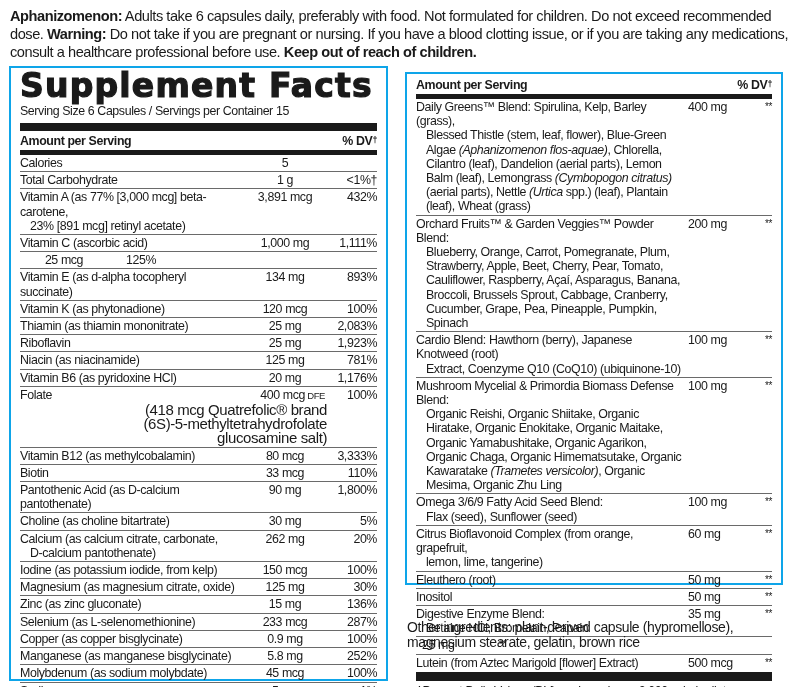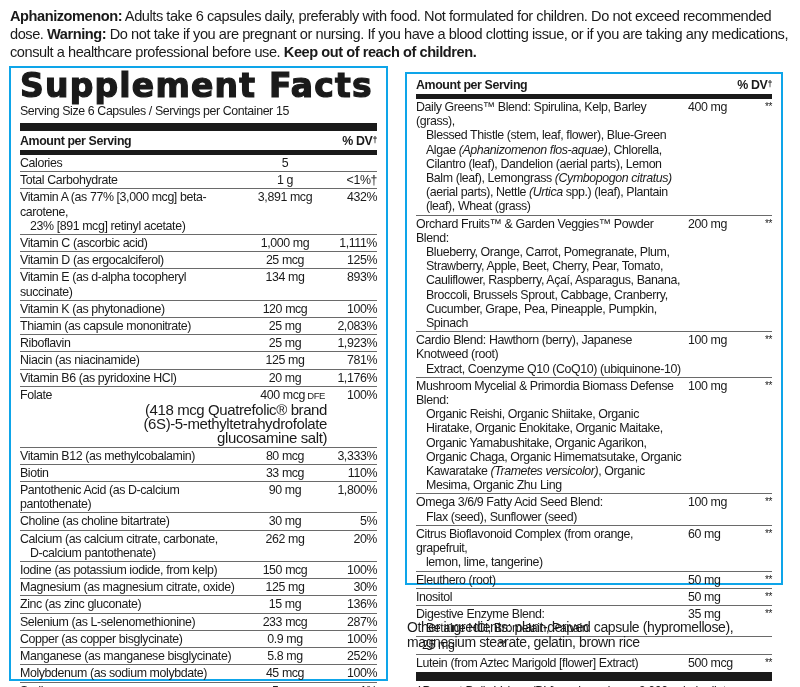--- a/index.html
+++ b/index.html
@@ -96,36 +96,35 @@
         <span class="name"><span>Vitamin A (as 77% [3,000 mcg] beta-carotene,</span><span class="cont">23% [891 mcg] retinyl acetate)</span></span>
         <span class="amt"><span>3,891 mcg</span></span>
         <span class="dv">432%</span>
       </div>
       <div class="row">
         <span class="name"><span>Vitamin C (ascorbic acid)</span></span>
         <span class="amt"><span>1,000 mg</span></span>
         <span class="dv">1,111%</span>
       </div>
       <div class="row">
-        <span class="name"><span>Vitamin D (as ergocalciferol)</span></span>
         <span class="amt"><span>25 mcg</span></span>
         <span class="dv">125%</span>
       </div>
       <div class="row">
         <span class="name"><span>Vitamin E (as d-alpha tocopheryl succinate)</span></span>
         <span class="amt"><span>134 mg</span></span>
         <span class="dv">893%</span>
       </div>
       <div class="row">
         <span class="name"><span>Vitamin K (as phytonadione)</span></span>
         <span class="amt"><span>120 mcg</span></span>
         <span class="dv">100%</span>
       </div>
       <div class="row">
-        <span class="name"><span>Thiamin (as capsule mononitrate)</span></span>
+        <span class="name"><span>Thiamin (as thiamin mononitrate)</span></span>
         <span class="amt"><span>25 mg</span></span>
         <span class="dv">2,083%</span>
       </div>
       <div class="row">
         <span class="name"><span>Riboflavin</span></span>
         <span class="amt"><span>25 mg</span></span>
         <span class="dv">1,923%</span>
       </div>
       <div class="row">
         <span class="name"><span>Niacin (as niacinamide)</span></span>

